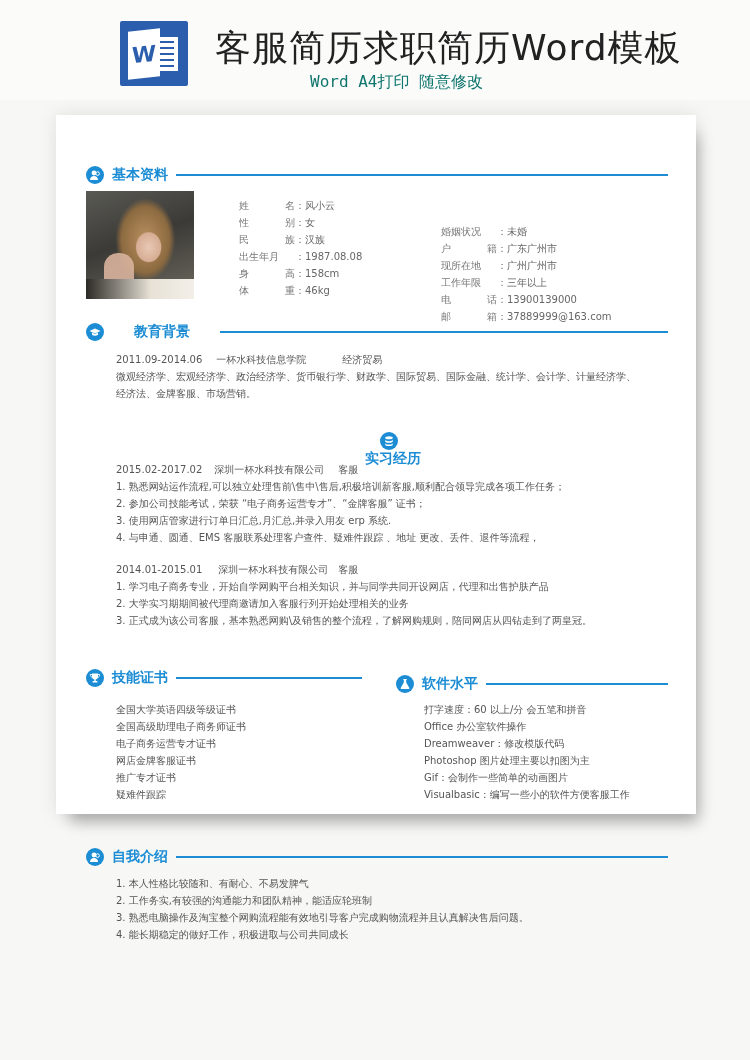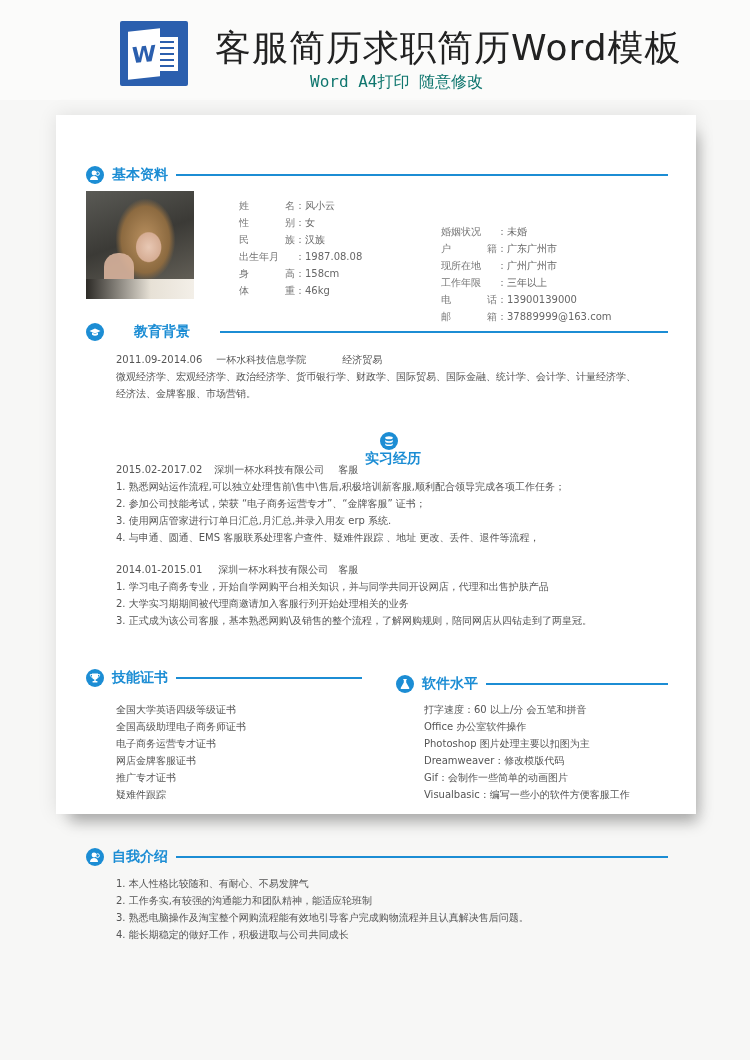--- a/index.html
+++ b/index.html
@@ -297,22 +297,22 @@
       <svg width="12" height="12" viewBox="0 0 12 12">
           <path d="M4.3 1h3.4v.9H7.2v2.6l3 5.2c.4.7-.1 1.3-.8 1.3H2.6c-.7 0-1.2-.6-.8-1.3l3-5.2V1.9h-.5z" fill="#fff"></path>
         </svg>
     </div>
     <div class="section-title">软件水平</div>
     <div class="section-line"></div>
   </div>
   <div class="list-block" style="left:368px; top:586px;" id="soft-list">
       <div>打字速度：60 以上/分  会五笔和拼音</div>
       <div>Office 办公室软件操作</div>
+      <div>Dreamweaver：修改模版代码</div>
       <div>Photoshop 图片处理主要以扣图为主</div>
-      <div>Dreamweaver：修改模版代码</div>
       <div>Gif：会制作一些简单的动画图片</div>
       <div>Visualbasic：编写一些小的软件方便客服工作</div>
     </div>
 
   <div class="section-head" style="left:30px; top:731px; width:582px;">
     <div class="section-icon">
       <svg width="12" height="12" viewBox="0 0 12 12">
           <circle cx="5" cy="4" r="2.4" fill="#fff"></circle>
           <path d="M1 11c0-2.6 1.8-4 4-4s4 1.4 4 4z" fill="#fff"></path>
           <circle cx="8.6" cy="4.6" r="1.8" fill="none" stroke="#fff" stroke-width="1"></circle>

